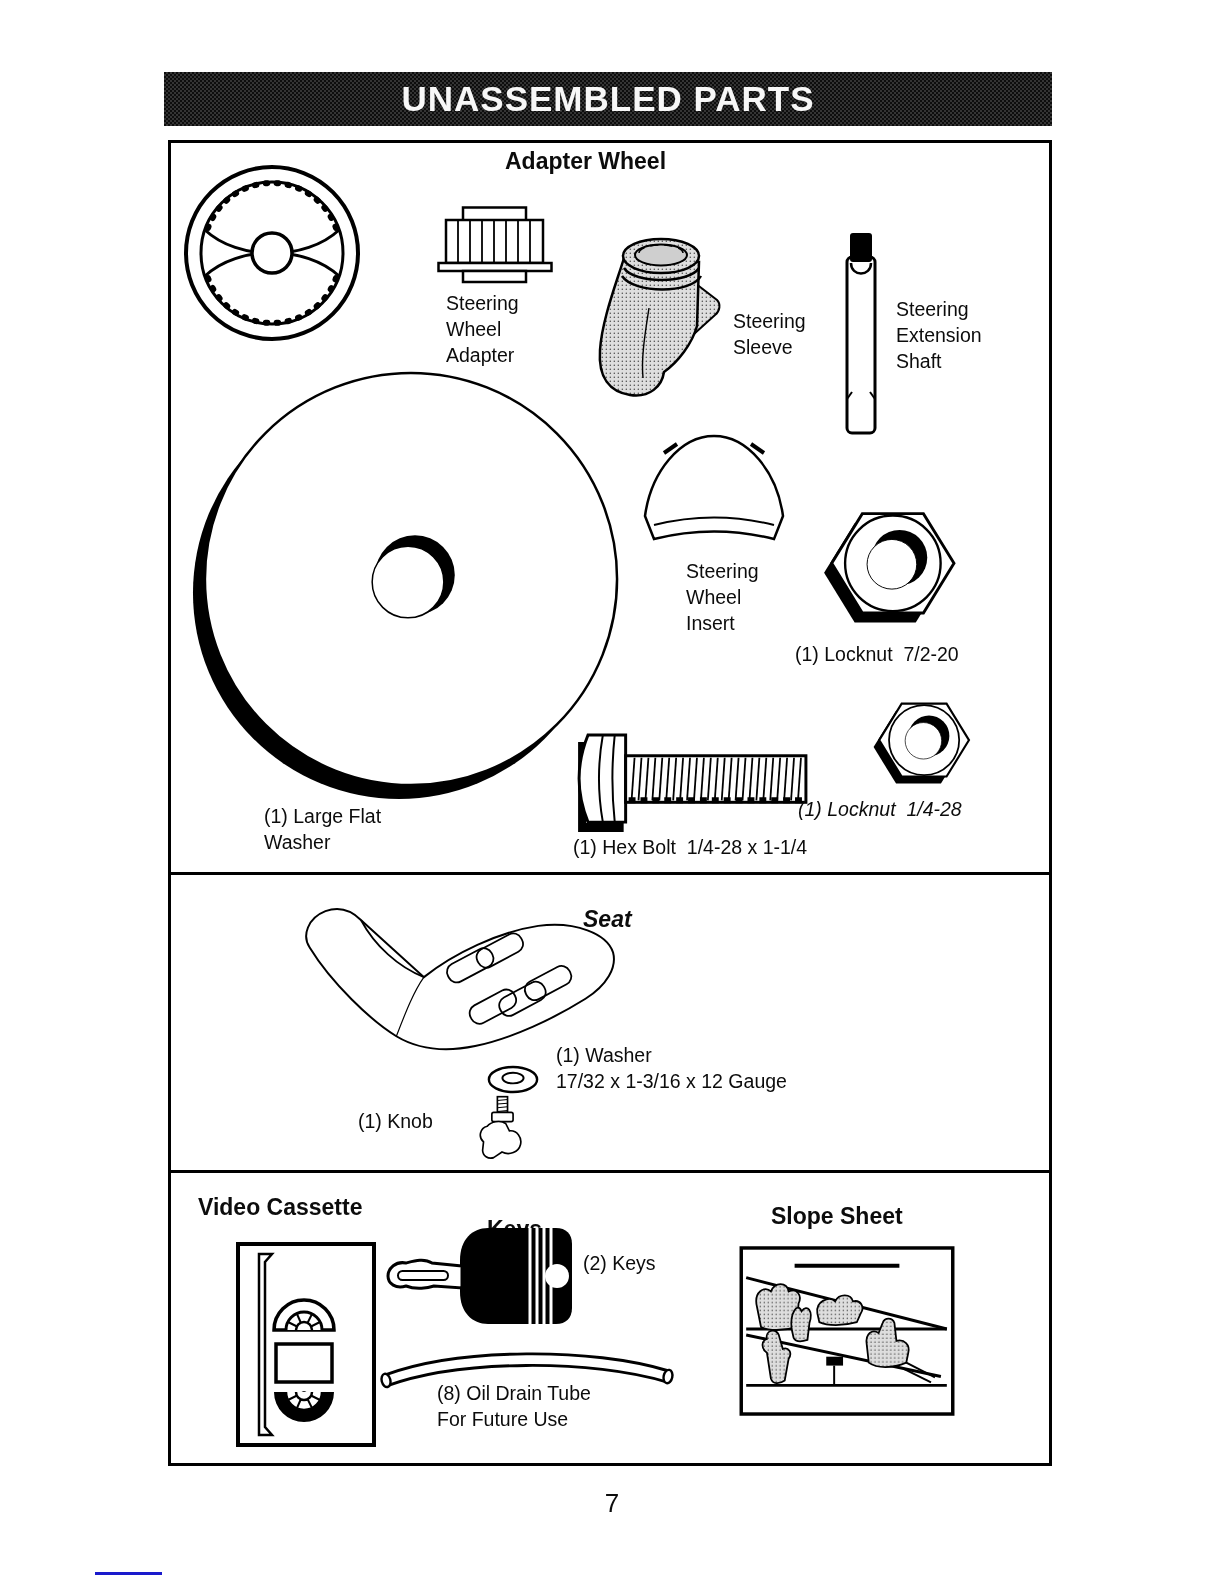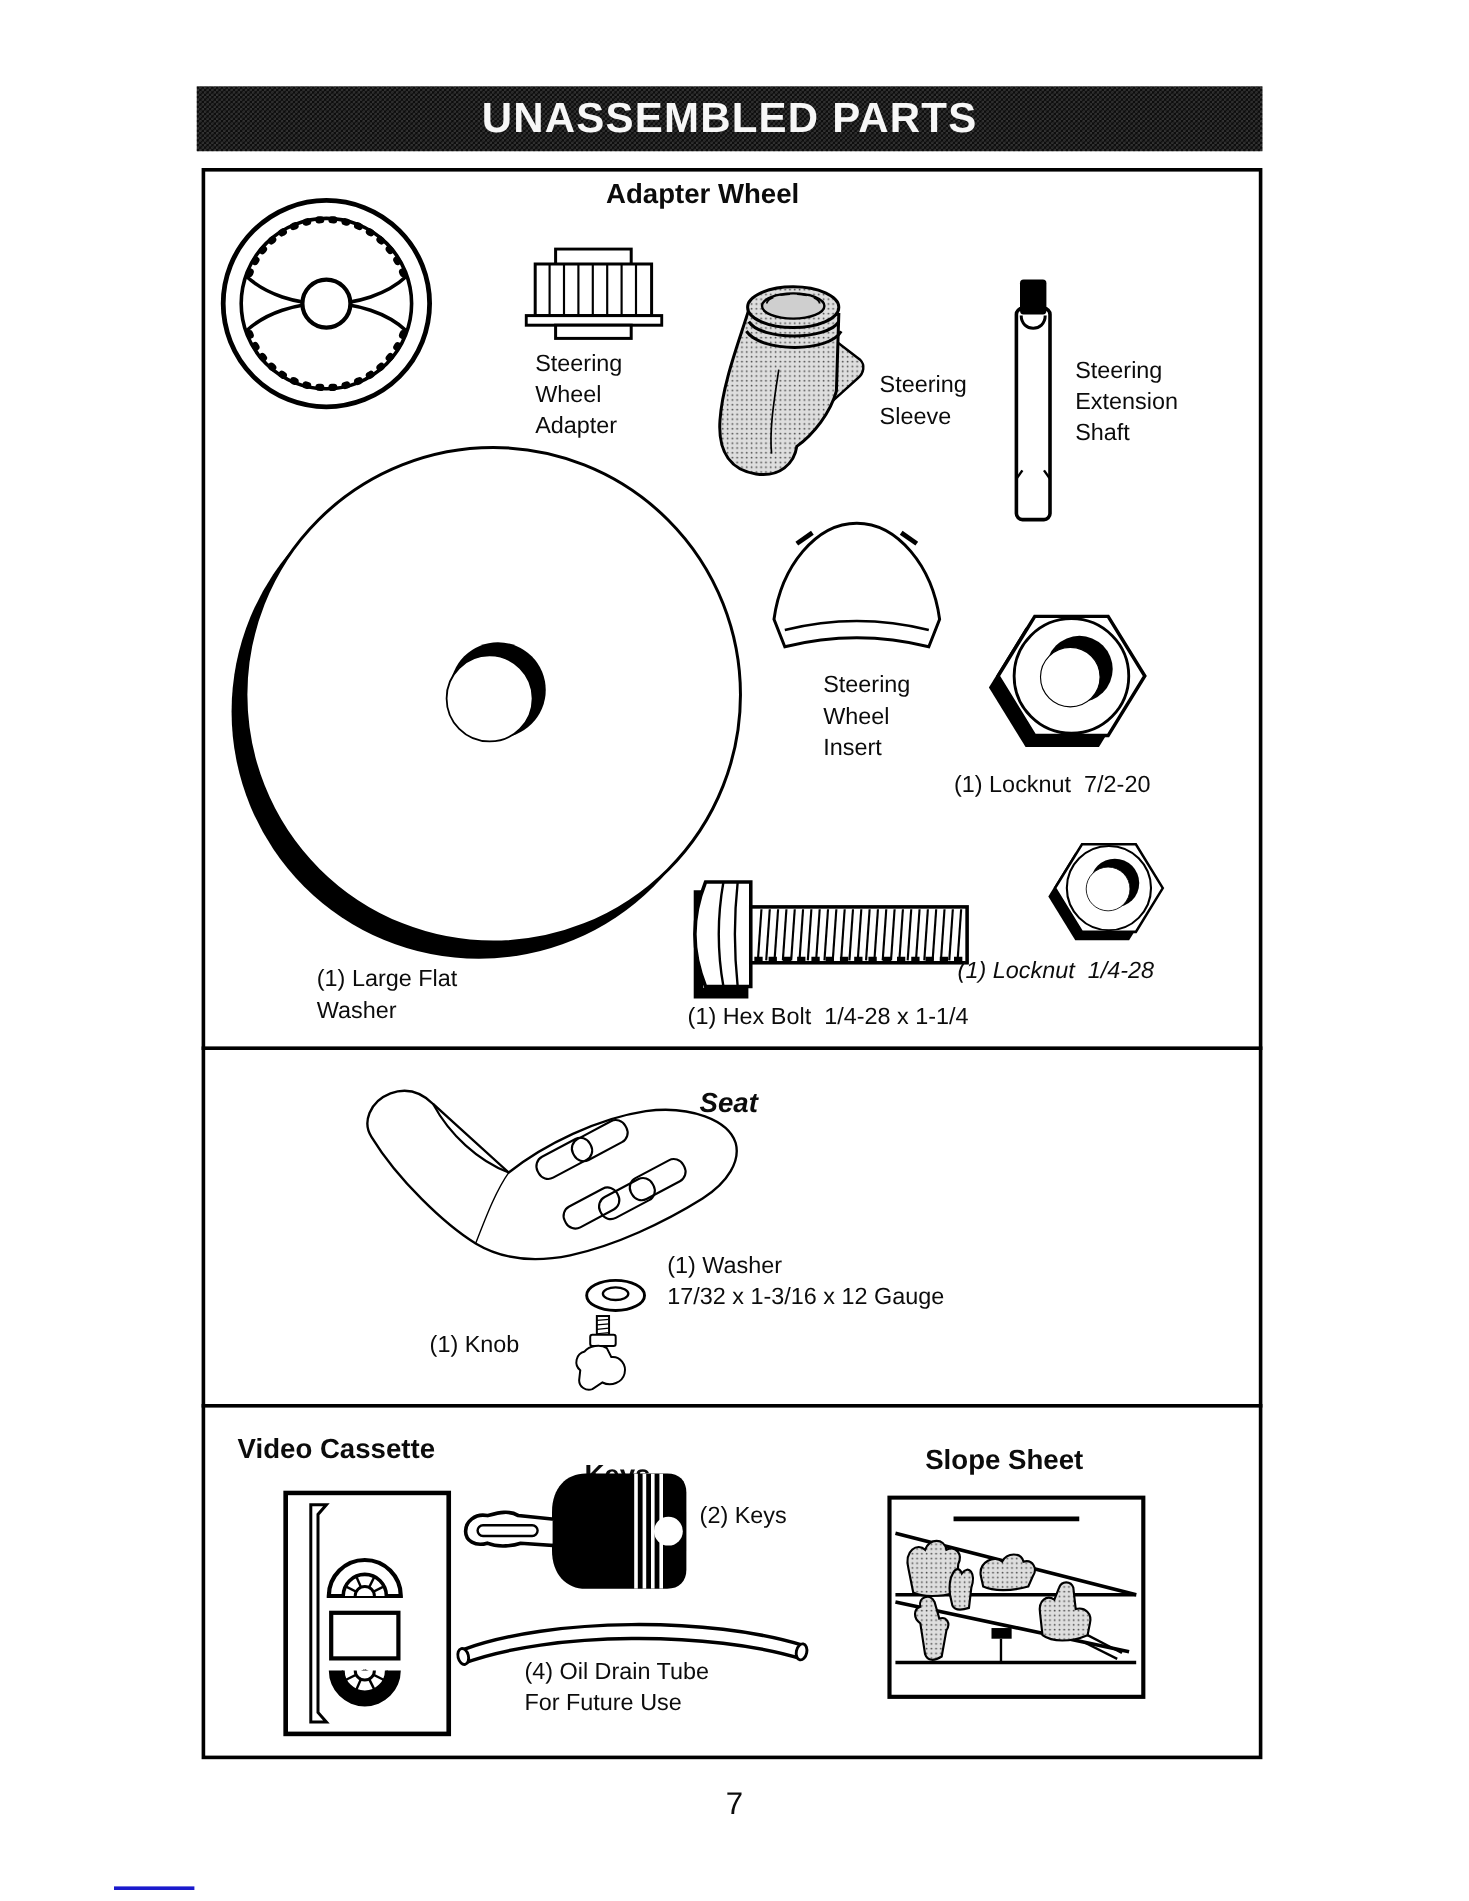--- a/index.html
+++ b/index.html
@@ -272,21 +272,21 @@
     <rect x="14" y="45" width="50" height="9" rx="4.5" fill="#fff" stroke="#000" stroke-width="2"></rect>
   </svg>
   <div class="abs lbl" style="left:583px; top:1250px;">(2) Keys</div>
 
   <svg class="abs" style="left:372px; top:1336px;" width="310" height="56" viewBox="0 0 312 58">
     <path d="M10,40 C86,12 224,12 302,36" fill="none" stroke="#000" stroke-width="3"></path>
     <path d="M10,52 C86,24 224,24 302,48" fill="none" stroke="#000" stroke-width="3"></path>
     <ellipse cx="10" cy="46" rx="4.5" ry="7" fill="#fff" stroke="#000" stroke-width="2.5" transform="rotate(-14 10 46)"></ellipse>
     <ellipse cx="302" cy="42" rx="4.5" ry="7" fill="#fff" stroke="#000" stroke-width="2.5" transform="rotate(12 302 42)"></ellipse>
   </svg>
-  <div class="abs lbl" style="left:437px; top:1380px;">(4) Oil Drain Tube
+  <div class="abs lbl" style="left:437px; top:1380px;">(8) Oil Drain Tube
 For Future Use</div>
 
   <svg class="abs" style="left:739px; top:1246px;" width="216" height="170" viewBox="0 0 218 172">
     <defs>
       <pattern id="st2" width="4" height="4" patternUnits="userSpaceOnUse">
         <rect width="4" height="4" fill="#dedede"></rect>
           <circle cx="1.3" cy="1.3" r="0.75" fill="#4a4a4a"></circle>
       </pattern>
     </defs>
     <rect x="2" y="2" width="214" height="168" fill="#fff" stroke="#000" stroke-width="3.5"></rect>

